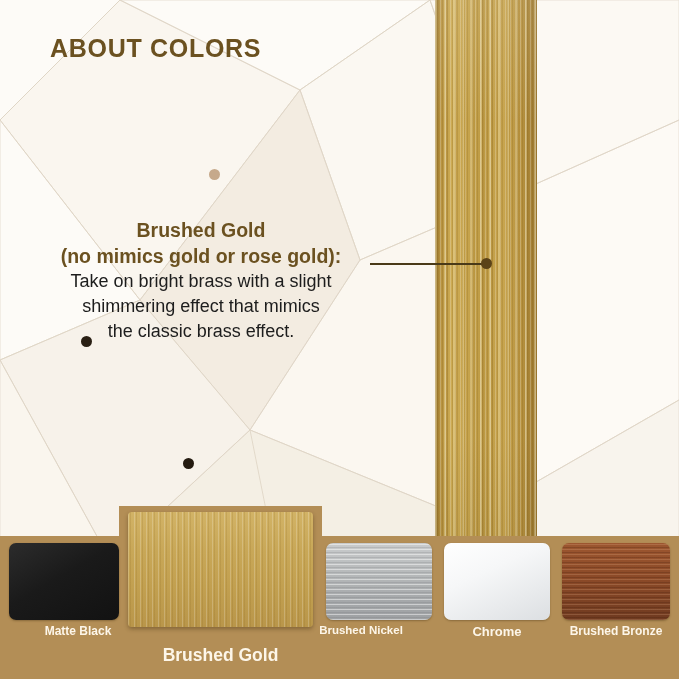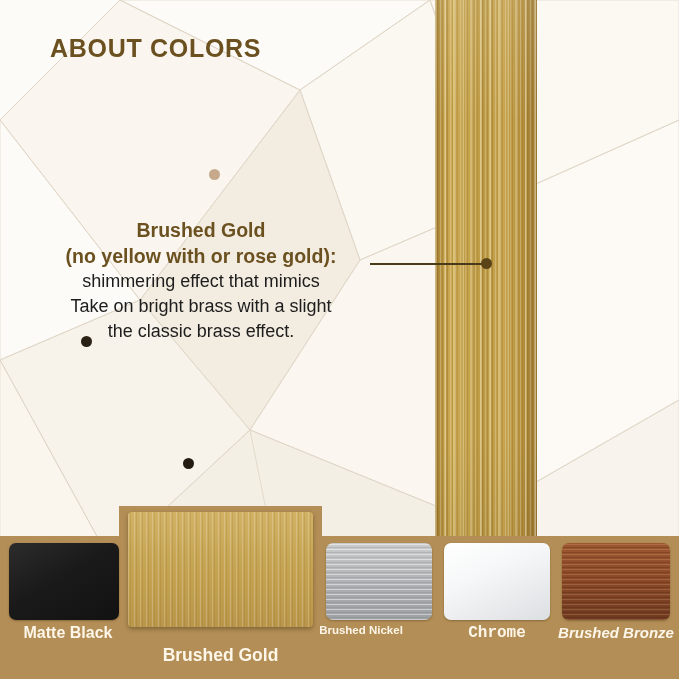--- a/index.html
+++ b/index.html
@@ -89,21 +89,21 @@
   .swatch-label{
     position:absolute;text-align:center;color:#fdf6e9;
     font-weight:700;white-space:nowrap;
   }
 
   
   .sw-black{
     left:9px;top:543px;width:110px;height:77px;
     background:linear-gradient(150deg,#2c2c2c 0%,#1a1a1a 45%,#121212 100%);
   }
-  .lb-black{left:4px;top:624px;width:128px;font-size:16px;}
+  .lb-black{left:14px;top:624px;width:128px;font-size:12px;}
 
   
   .sw-gold{
     left:128px;top:512px;width:185px;height:115px;border-radius:4px;
     background:
       repeating-linear-gradient(90deg,
         rgba(255,255,255,.20) 0 1px, rgba(0,0,0,0) 1px 2px,
         rgba(130,95,25,.16) 2px 3px, rgba(0,0,0,0) 3px 6px),
       linear-gradient(180deg,#d2b366 0%,#c8a757 35%,#c2a050 65%,#b9964a 100%);
     box-shadow:0 2px 4px rgba(60,40,10,.4);
@@ -119,32 +119,32 @@
         rgba(110,110,115,.20) 2px 3px, rgba(0,0,0,0) 3px 5px),
       linear-gradient(180deg,#c9cbcc 0%,#b6b9ba 40%,#a6a9ab 72%,#9ea1a3 100%);
   }
   .lb-nickel{left:300px;top:624px;width:122px;font-size:11.5px;}
 
   
   .sw-chrome{
     left:444px;top:543px;width:106px;height:77px;
     background:linear-gradient(155deg,#ffffff 0%,#f6f7f8 38%,#e8eaec 72%,#dcdfe2 100%);
   }
-  .lb-chrome{left:436px;top:624px;width:122px;font-size:16px;font-family:Liberation Mono, monospace;}
+  .lb-chrome{left:436px;top:624px;width:122px;font-size:13px;}
 
   
   .sw-bronze{
     left:562px;top:543px;width:108px;height:77px;
     background:
       repeating-linear-gradient(0deg,
         rgba(255,210,170,.18) 0 1px, rgba(0,0,0,0) 1px 2px,
         rgba(60,25,10,.22) 2px 3px, rgba(0,0,0,0) 3px 5px),
       linear-gradient(180deg,#9c5730 0%,#8c4a28 45%,#7d4224 75%,#6f3a20 100%);
   }
-  .lb-bronze{left:552px;top:624px;width:128px;font-size:15px;font-style:italic;}
+  .lb-bronze{left:552px;top:624px;width:128px;font-size:12px;}
 </style>
 </head>
 <body>
 
 <div id="stage">
 
   <svg class="bg-poly" viewBox="0 0 679 679" preserveAspectRatio="none">
     <rect x="0" y="0" width="679" height="679" fill="#fdfbf7"></rect>
     <g stroke="#e6ded2" stroke-width="1" fill="none" opacity="0.9">
       <polygon points="0,120 120,0 300,90 140,300" fill="#faf6ef"></polygon>
@@ -187,23 +187,23 @@
   <div class="gold-bar"></div>
 
   <div class="dot dot-tan"></div>
   <div class="dot dot-dk1"></div>
   <div class="dot dot-dk2"></div>
 
   <div class="page-title">ABOUT COLORS</div>
 
   <div class="callout">
     <span class="ttl">Brushed Gold</span>
-    <span class="ttl2">(no yellow with or rose gold):</span>
+    <span class="ttl2">(no mimics gold or rose gold):</span>
+    <span class="body">Take on bright brass with a slight</span>
     <span class="body">shimmering effect that mimics</span>
-    <span class="body">Take on bright brass with a slight</span>
     <span class="body">the classic brass effect.</span>
   </div>
 
   <div class="leader-line"></div>
   <div class="leader-dot"></div>
 
   <div class="swatch-bar"></div>
   <div class="gold-platform"></div>
 
   <div class="swatch sw-black"></div>

